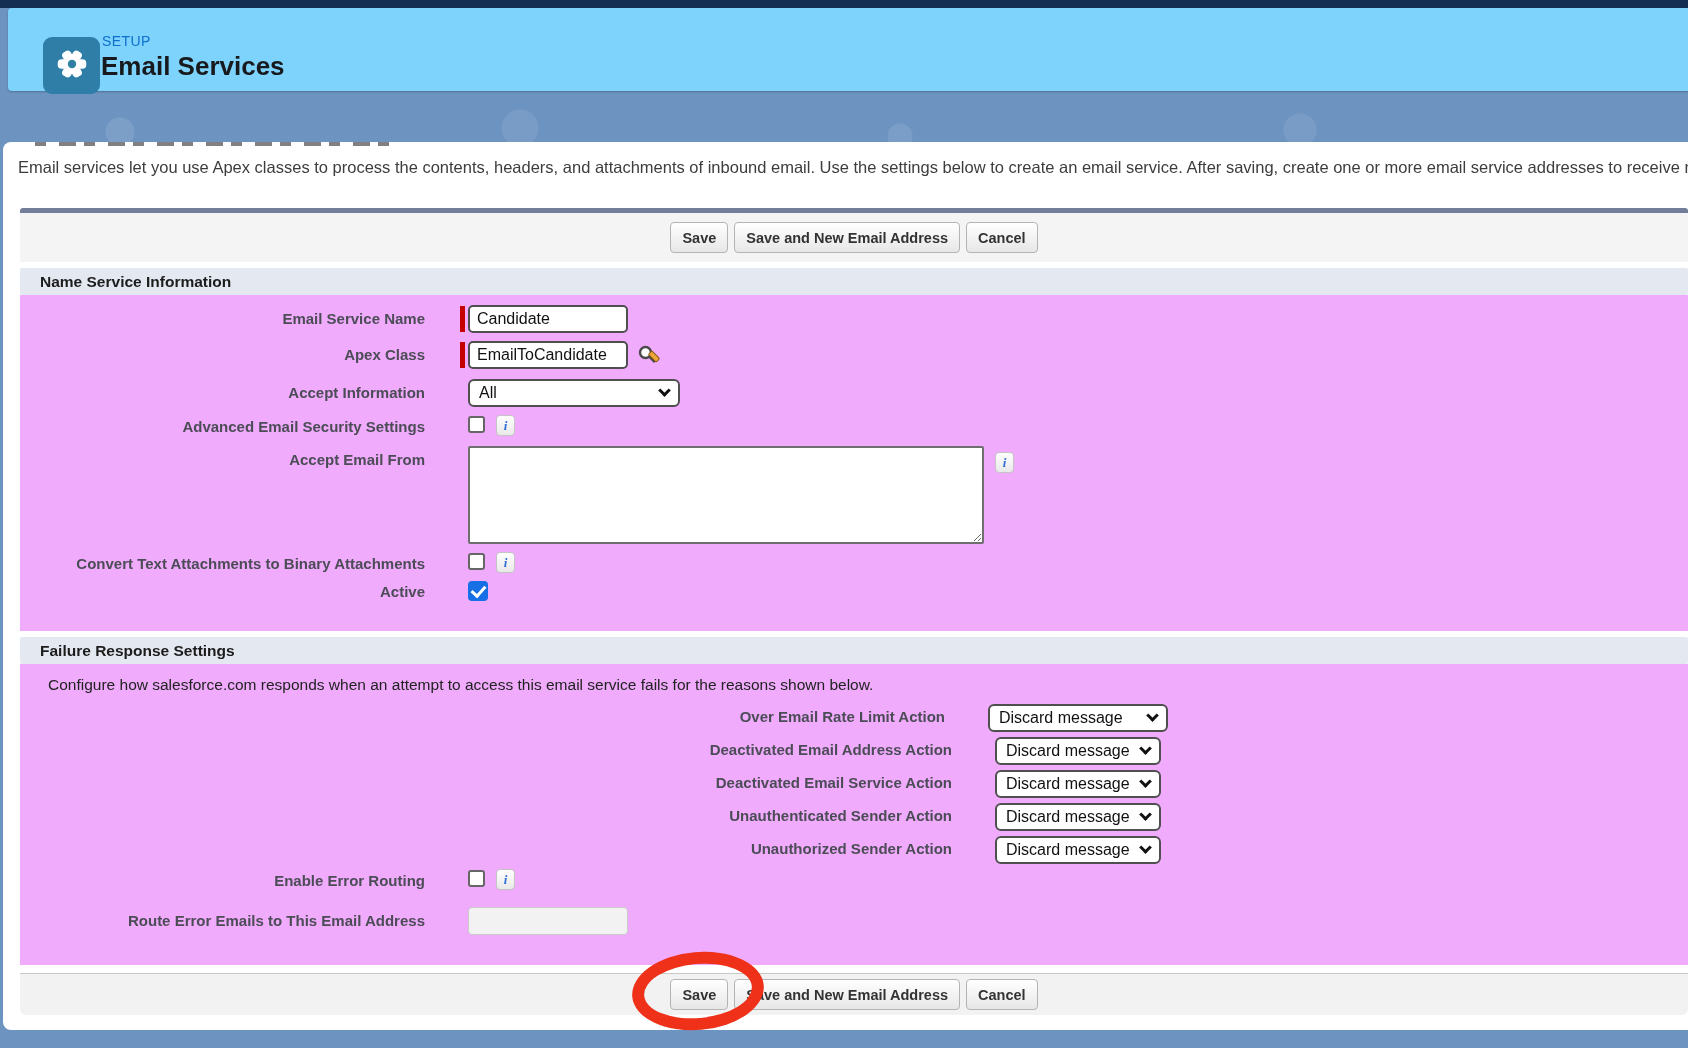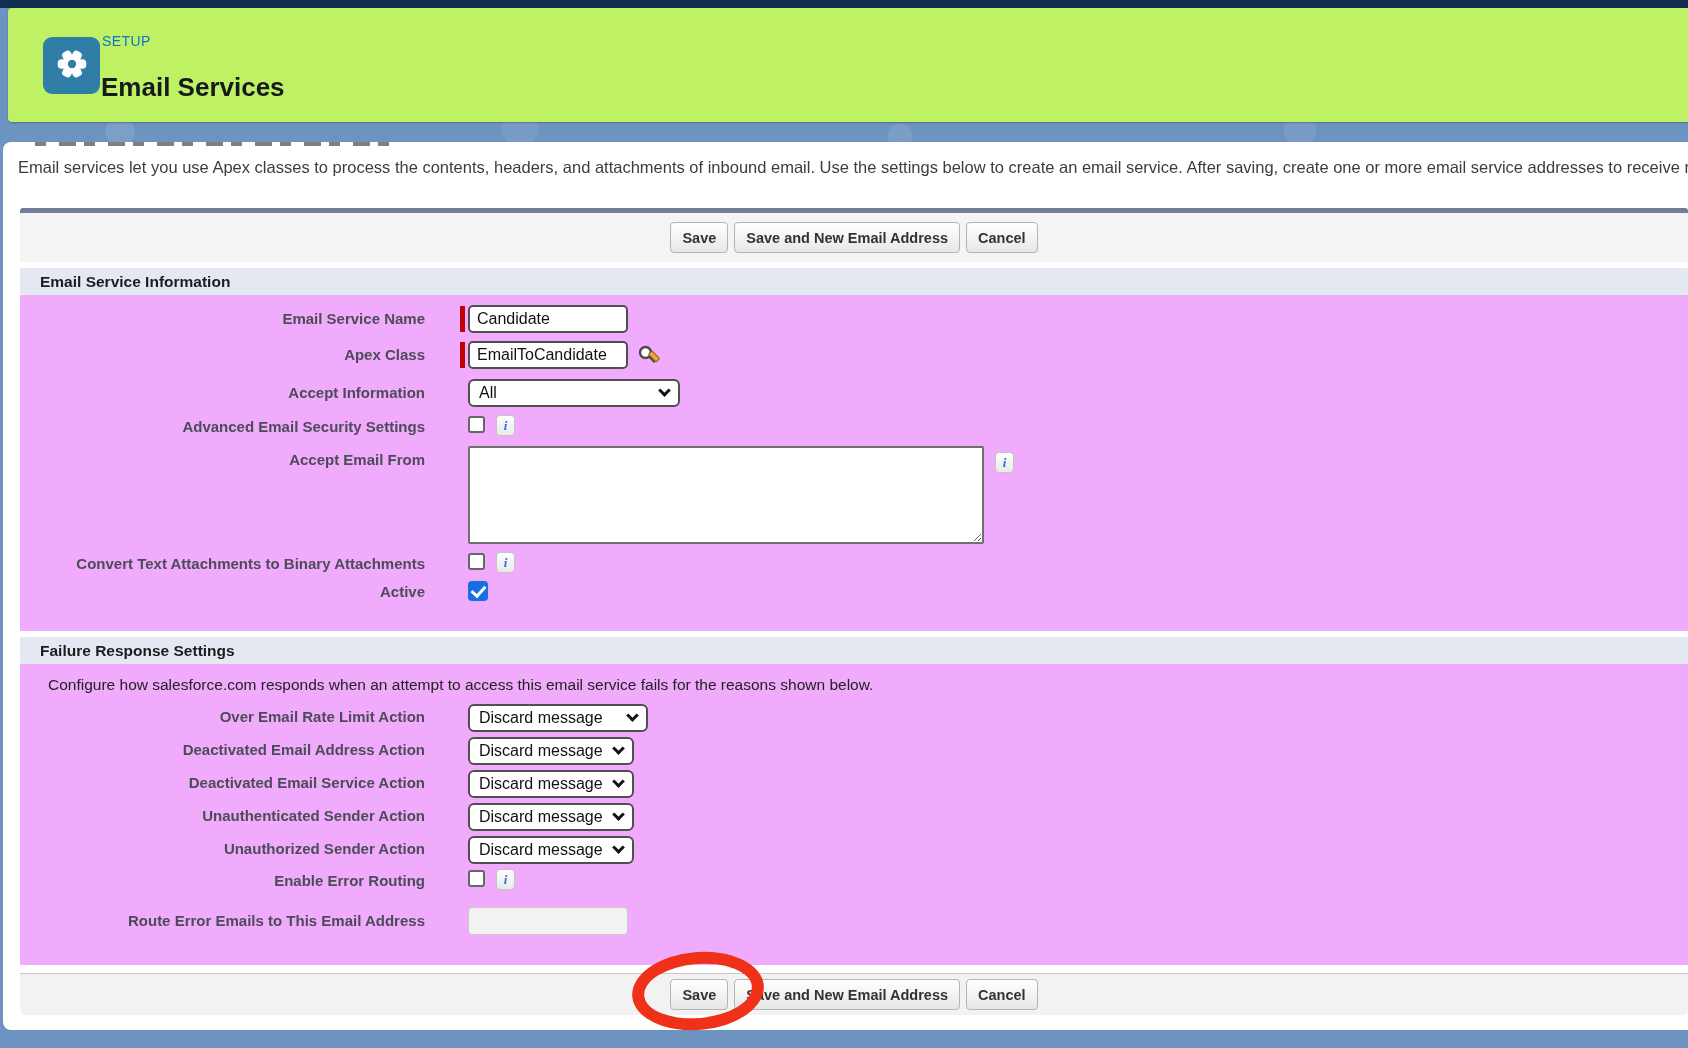--- a/index.html
+++ b/index.html
@@ -11,30 +11,30 @@
     background-image:
       radial-gradient(circle at 120px 132px, rgba(255,255,255,.10) 0 14px, transparent 15px),
       radial-gradient(circle at 520px 128px, rgba(255,255,255,.08) 0 18px, transparent 19px),
       radial-gradient(circle at 900px 136px, rgba(255,255,255,.09) 0 12px, transparent 13px),
       radial-gradient(circle at 1300px 130px, rgba(255,255,255,.08) 0 16px, transparent 17px);
   }
   .topbar { position:absolute; left:0; top:0; width:100%; height:8px; background:#142d52; }
 
   
   .header-card {
-    position:absolute; left:8px; right:0; top:8px; height:114px;
-    background:#bef264; border-radius:4px 0 0 4px;
+    position:absolute; left:8px; right:0; top:8px; height:83px;
+    background:#7dd3fc; border-radius:4px 0 0 4px;
     box-shadow:0 1px 2px rgba(0,0,0,.25);
   }
   .gear-tile {
     position:absolute; left:35px; top:29px; width:57px; height:57px;
     background:#2e7ea8; border-radius:9px; display:flex; align-items:center; justify-content:center;
   }
   .eyebrow { position:absolute; left:94px; top:25px; font-size:14px; color:#0f6fce; letter-spacing:.4px; }
-  .page-title { position:absolute; left:93px; top:43px; font-size:26px; font-weight:bold; color:#17191c;margin-top:21px; }
+  .page-title { position:absolute; left:93px; top:43px; font-size:26px; font-weight:bold; color:#17191c; }
 
   
   .main-card {
     position:absolute; left:3px; right:0; top:142px; bottom:18px;
     background:#ffffff; border-radius:8px 0 0 8px;
   }
   .clip-sliver {
     position:absolute; left:32px; top:0; width:356px; height:4px; opacity:.7;
     background:repeating-linear-gradient(90deg,#4a4a4a 0 11px, transparent 11px 24px, #4a4a4a 24px 41px, transparent 41px 49px);
   }
@@ -93,21 +93,21 @@
   }
   .info-btn {
     width:19px; height:21px; margin-left:11px; margin-top:2px;
     border:1px solid #c4c4c4; border-radius:4px; background:linear-gradient(#fefefe,#e9e9e9);
     color:#2f6fd6; font-family:"Liberation Serif",serif; font-style:italic; font-weight:bold; font-size:13px;
     display:flex; align-items:center; justify-content:center; cursor:pointer; flex:none;
   }
   .lookup { margin-left:8px; margin-top:3px; cursor:pointer; }
   .note { font-size:15.5px; color:#222; padding:4px 0 10px 28px; }
   .frow .lbl { padding-top:4px; }
-  .frow { margin-bottom:5px; }
+  .frow { margin-bottom:5px;justify-content:center; }
 
   
   .annotation {
     position:absolute; left:632px; top:952px; width:132px; height:78px;
     border:12px solid #ee3118; border-radius:50%; transform:rotate(-5deg); z-index:40;
   }
 </style>
 </head>
 <body>
 
@@ -139,21 +139,21 @@
     <div class="form-topline"></div>
 
     <div class="btnrow top">
       <button class="btn">Save</button>
       <button class="btn">Save and New Email Address</button>
       <button class="btn">Cancel</button>
     </div>
 
     <div class="gap"></div>
 
-    <div class="sec-header">Email Service Information</div>
+    <div class="sec-header">Name Service Information</div>
     <div class="sec-body info">
 
       <div class="row">
         <div class="lbl">Email Service Name</div>
         <div class="ctl">
           <div class="reqbar"></div>
           <input class="tinput" type="text" value="Candidate" style="">
         </div>
       </div>
 

